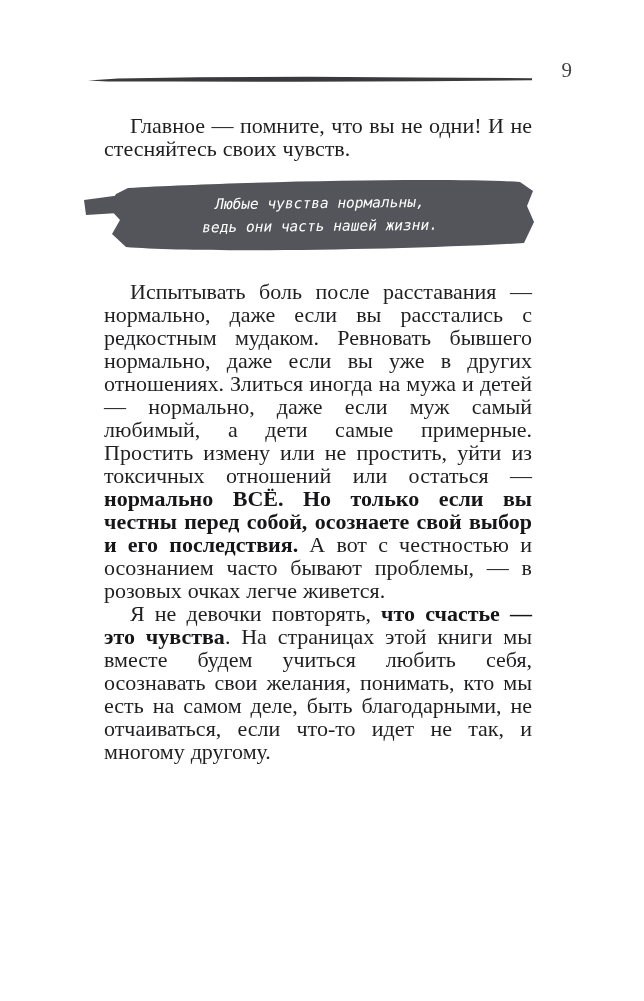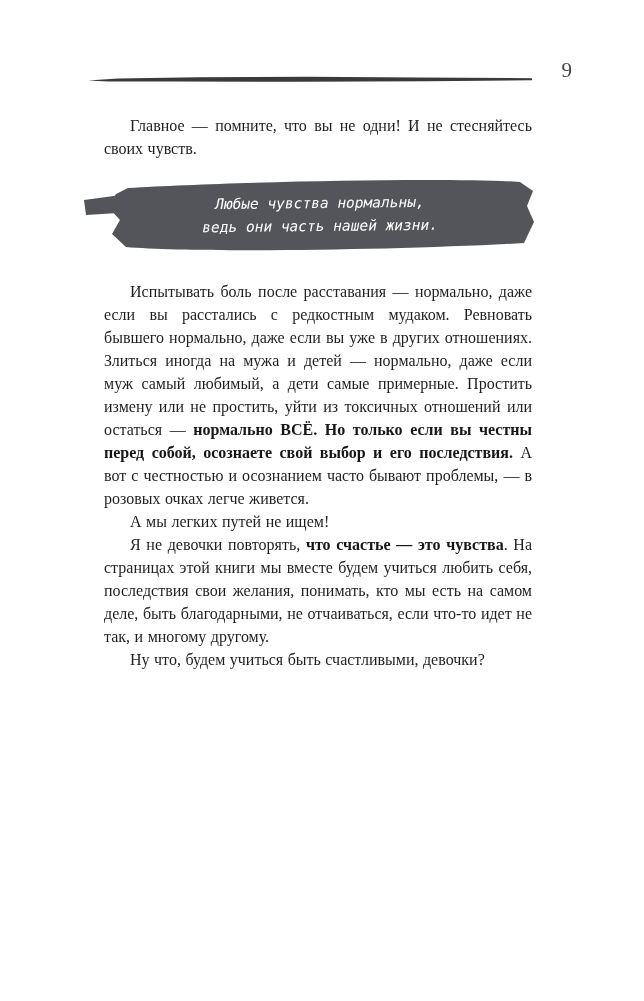--- a/index.html
+++ b/index.html
@@ -34,21 +34,21 @@
   }
   
   .content {
     position: absolute;
     left: 104px;
     top: 114px;
     width: 428px;
   }
   p.para {
     margin: 0;
-    font-size: 16px;
+    font-size: 22px;
     line-height: 23px;
     text-align: justify;
     text-indent: 26px;
     hyphens: auto;
     -webkit-hyphens: auto;
     word-spacing: 0.5px;
   }
   p.para strong { font-weight: bold; color: #161618; }
   
   .callout {
@@ -119,20 +119,18 @@
                  L 32 18 Z"></path>
       </svg>
       <div class="callout-text">
         <div>Любые чувства нормальны,</div>
         <div>ведь они часть нашей жизни.</div>
       </div>
     </div>
 
     <p class="para mt-main"><span>Испытывать боль после расставания — нормально, даже если вы расстались с редкостным мудаком. Ревновать бывшего нормально, даже если вы уже в других отношениях. Злиться иногда на мужа и детей — нормально, даже если муж самый любимый, а дети самые примерные. Простить измену или не простить, уйти из токсичных отношений или остаться — </span><strong>нормально ВСЁ. Но только если вы честны перед собой, осознаете свой выбор и его последствия.</strong><span> А вот с честностью и осознанием часто бывают проблемы, — в розовых очках легче живется.</span></p>
 
-    <p class="para"><span>А мы легких путей не ищем!</span></p>
 
-    <p class="para"><span>Я не девочки повторять, </span><strong>что счастье — это чувства</strong><span>. На страницах этой книги мы вместе будем учиться любить себя, последствия свои желания, понимать, кто мы есть на самом деле, быть благодарными, не отчаиваться, если что-то идет не так, и многому другому.</span></p>
+    <p class="para"><span>Я не девочки повторять, </span><strong>что счастье — это чувства</strong><span>. На страницах этой книги мы вместе будем учиться любить себя, осознавать свои желания, понимать, кто мы есть на самом деле, быть благодарными, не отчаиваться, если что-то идет не так, и многому другому.</span></p>
 
-    <p class="para"><span>Ну что, будем учиться быть счастливыми, девочки?</span></p>
 
   </div>
 </div>
 
 </body></html>

